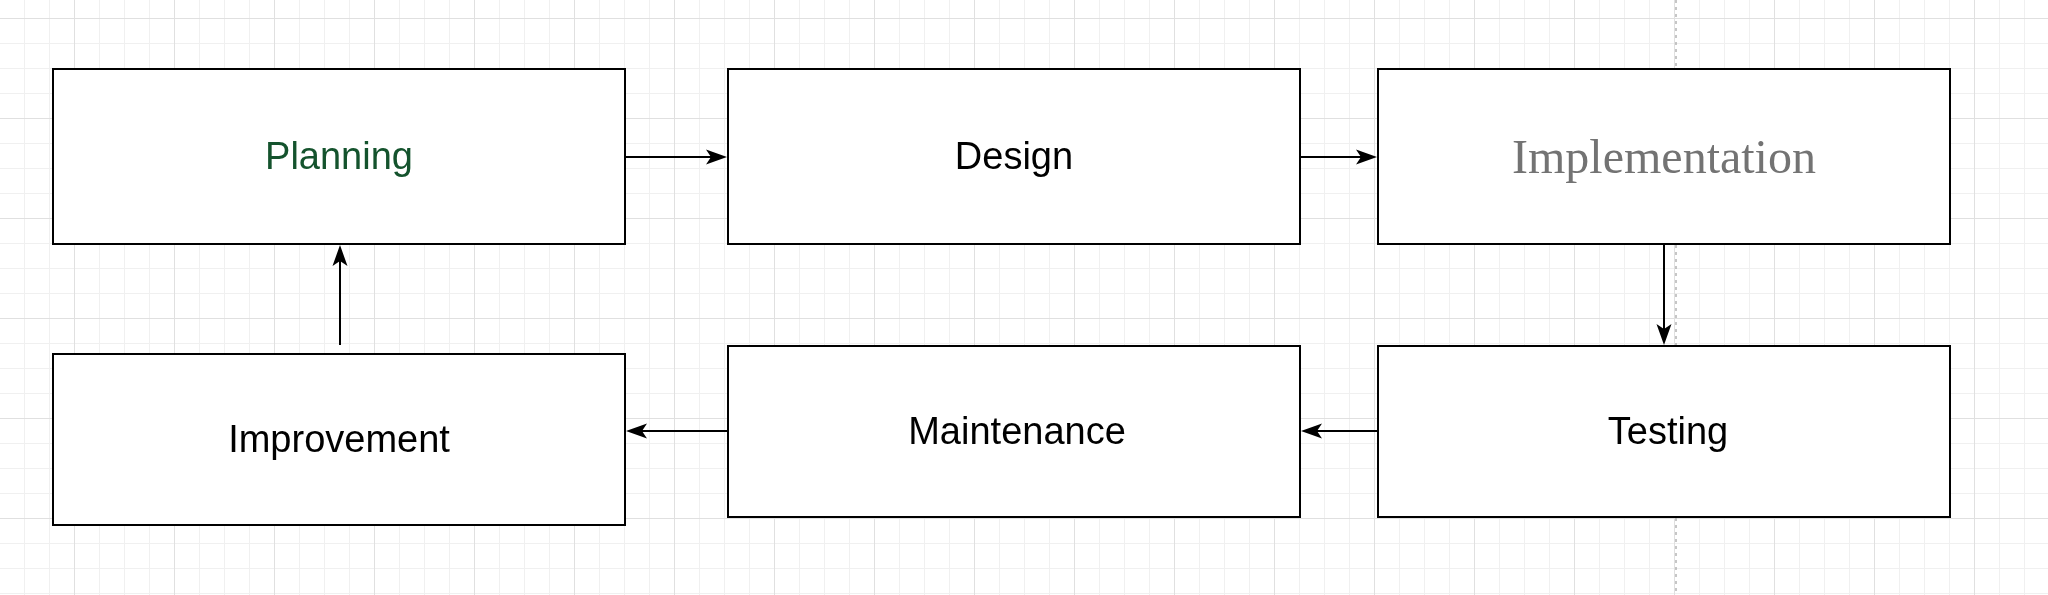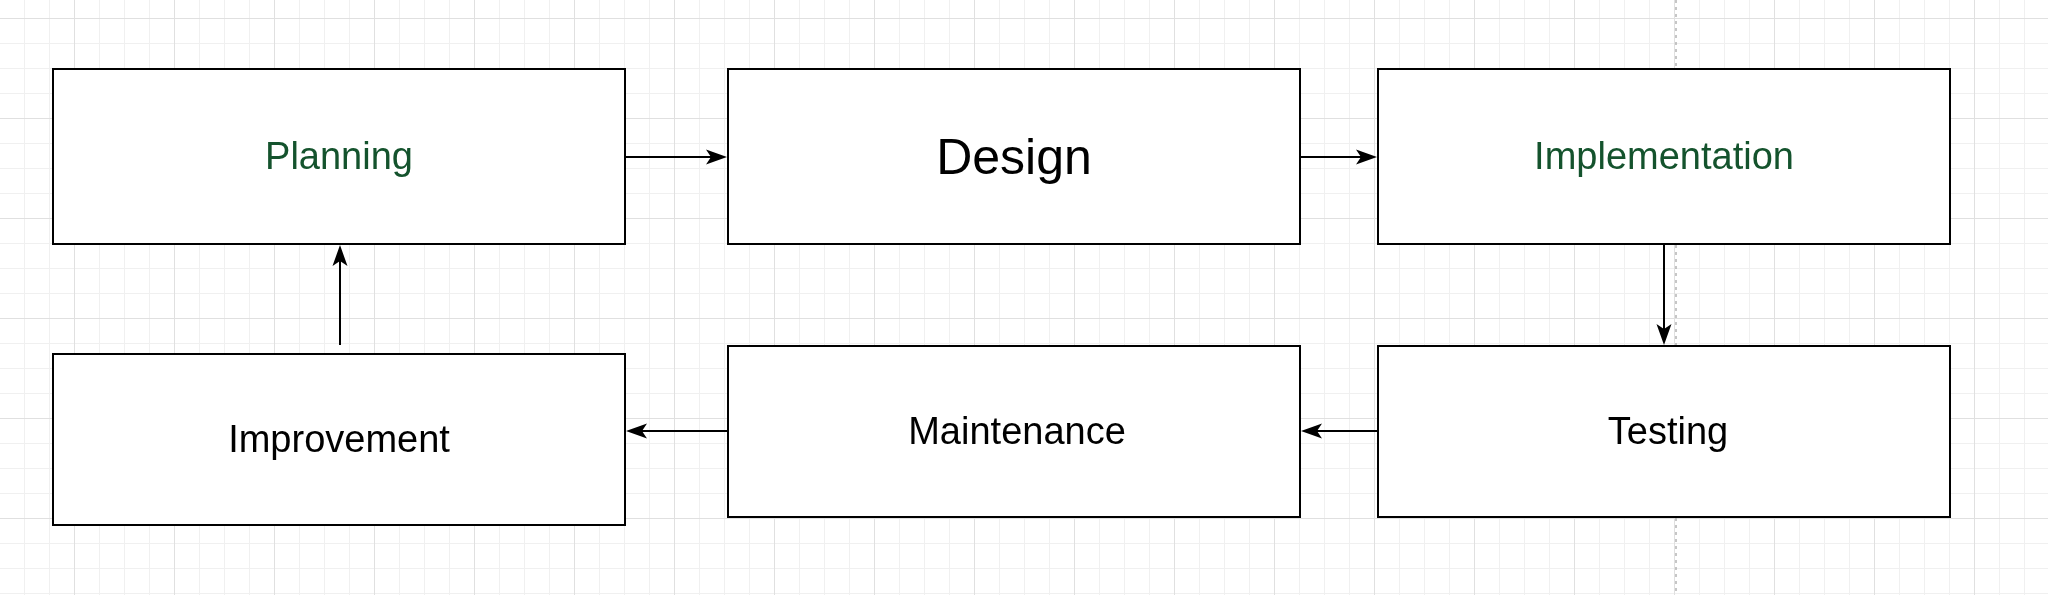--- a/index.html
+++ b/index.html
@@ -87,24 +87,24 @@
       <g>
         <line x1="340" y1="345" x2="340" y2="260" stroke="#000000" stroke-width="2"></line>
         <path d="M 340 245 L 347.5 266 L 340 261 L 332.5 266 Z" fill="#000000"></path>
       </g>
     </svg>
   <div>
       <div class="node" style="left: 52px; top: 68px; width: 574px; height: 177px; background: rgb(255, 255, 255); border-color: rgb(0, 0, 0); border-width: 2px;">
         <span class="node-label" style="font-size: 38px; color: #14532d;">Planning</span>
       </div>
       <div class="node" style="left: 727px; top: 68px; width: 574px; height: 177px; background: rgb(255, 255, 255); border-color: rgb(0, 0, 0); border-width: 2px;">
-        <span class="node-label" style="font-size: 50px; color: rgb(0, 0, 0);">Design</span>
+        <span class="node-label" style="font-size: 38px; color: rgb(0, 0, 0);">Design</span>
       </div>
       <div class="node" style="left: 1377px; top: 68px; width: 574px; height: 177px; background: rgb(255, 255, 255); border-color: rgb(0, 0, 0); border-width: 2px;">
-        <span class="node-label" style="font-size: 38px; color: #14532d;">Implementation</span>
+        <span class="node-label" style="font-size: 48px; color: #737373; font-family: Liberation Serif, serif;">Implementation</span>
       </div>
       <div class="node" style="left: 52px; top: 345px; width: 574px; height: 173px; background: rgb(255, 255, 255); border-color: rgb(0, 0, 0); border-width: 2px; margin-top: 8px;">
         <span class="node-label" style="font-size: 38px; color: rgb(0, 0, 0);">Improvement</span>
       </div>
       <div class="node" style="left: 727px; top: 345px; width: 574px; height: 173px; background: rgb(255, 255, 255); border-color: rgb(0, 0, 0); border-width: 2px; padding-left: 6px;">
         <span class="node-label" style="font-size: 38px; color: rgb(0, 0, 0);">Maintenance</span>
       </div>
       <div class="node" style="left: 1377px; top: 345px; width: 574px; height: 173px; background: rgb(255, 255, 255); border-color: rgb(0, 0, 0); border-width: 2px;">
         <span class="node-label" style="font-size: 38px; color: rgb(0, 0, 0); margin-left: 8px;">Testing</span>
       </div>

